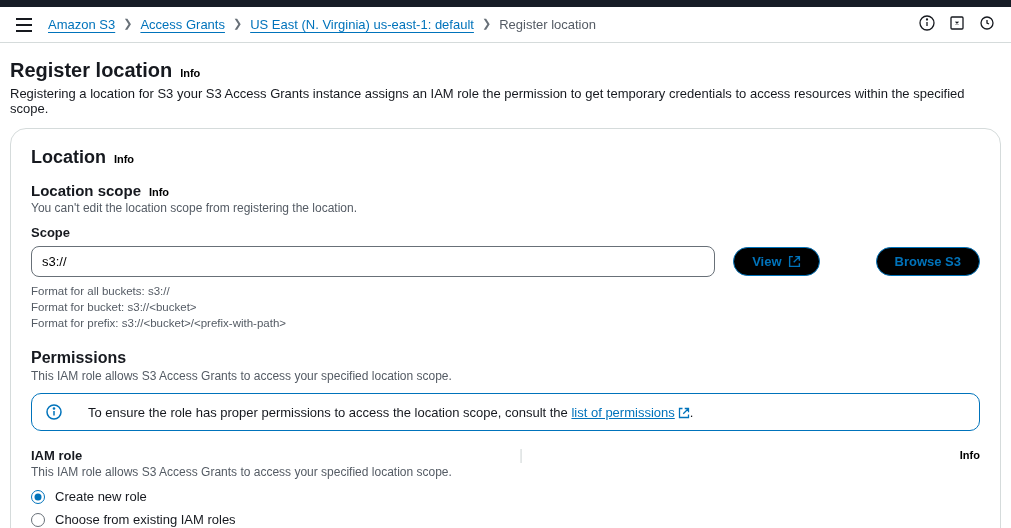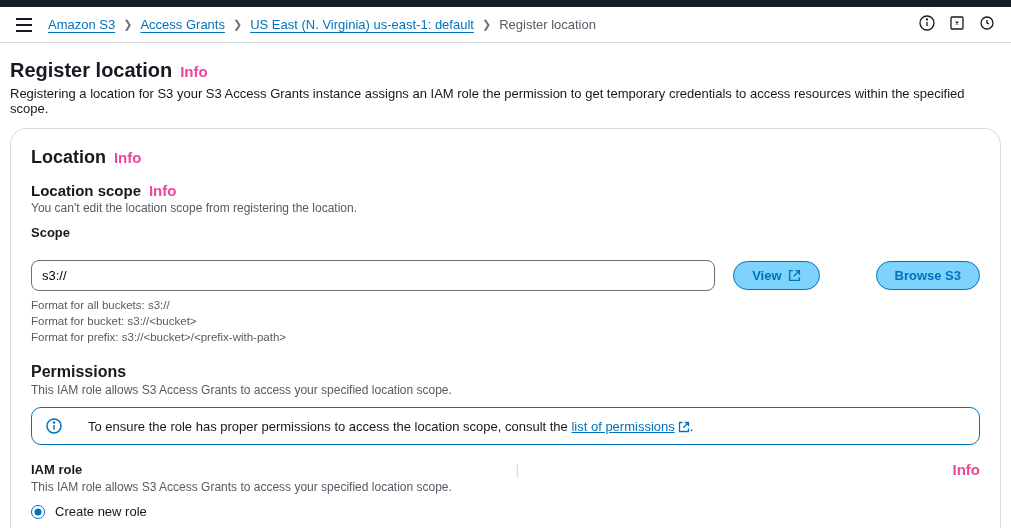--- a/index.html
+++ b/index.html
@@ -3,42 +3,42 @@
   <meta charset="utf-8">
   <style>
     * { box-sizing: border-box; margin: 0; padding: 0; }
     body { font-family: "Amazon Ember", "Helvetica Neue", Arial, sans-serif; font-size: 14px; color: #16191f; background: #fff; }
     
     .topbar { height: 7px; background: #161d26; }
     
     .breadcrumb-bar { display: flex; align-items: center; padding: 8px 16px; border-bottom: 1px solid #d5dbdb; }
     .hamburger { width: 16px; height: 14px; display: flex; flex-direction: column; justify-content: space-between; margin-right: 16px; cursor: pointer; }
     .hamburger span { height: 2px; background: #16191f; }
-    .breadcrumb { display: flex; align-items: center; gap: 8px; font-size: 13px; flex: 1; }
+    .breadcrumb { display: flex; gap: 8px; font-size: 13px; flex: 1; }
     .breadcrumb a { color: #0073bb; text-decoration: underline; text-underline-offset: 3px; }
     .breadcrumb .chevron { color: #687078; font-size: 11px; }
     .breadcrumb .current { color: #545b64; }
     .topbar-icons { display: flex; gap: 14px; align-items: center; color: #16191f; }
     .topbar-icons svg { width: 16px; height: 16px; }
     
     .page { padding: 16px 10px; }
     .page-header { margin-bottom: 12px; }
     .page-title { font-size: 20px; font-weight: 700; display: inline; }
-    .info-link { color: #ec4899; font-size: 15px; font-weight: 600; margin-left: 4px; cursor: pointer; }
+    .info-link { color: #000000; font-size: 11px; font-weight: 600; margin-left: 4px; cursor: pointer; }
     .page-desc { font-size: 13px; color: #16191f; margin-top: 4px; }
     
     .panel { border: 1px solid #d5dbdb; border-radius: 16px; padding: 18px 20px; }
     .section-title { font-size: 18px; font-weight: 700; display: inline; }
     .sub-title { font-size: 15px; font-weight: 700; display: inline; margin-top: 16px; }
     .sub-desc { font-size: 12px; color: #545b64; margin-top: 2px; }
     .field-label { font-size: 13px; font-weight: 700; margin-top: 10px; }
     
-    .scope-row { display: flex; gap: 18px; align-items: center; margin-top: 20px; }
+    .scope-row { display: flex; gap: 18px; align-items: center; margin-top: 6px; }
     .scope-input { flex: 1; padding: 7px 10px; border: 1px solid #687078; border-radius: 8px; font-size: 13px; max-width: 710px; }
-    .btn { padding: 6px 18px; border-radius: 18px; font-size: 13px; font-weight: 600; cursor: pointer; background: #7dd3fc; }
+    .btn { padding: 6px 18px; border-radius: 18px; font-size: 13px; font-weight: 600; cursor: pointer; background: #000000; }
     .btn-outline-blue { border: 1px solid #0073bb; color: #0073bb; }
     .btn-view { display: inline-flex; align-items: center; gap: 6px; }
     .hint { font-size: 11.5px; color: #545b64; line-height: 1.4; margin-top: 6px; }
     
     .divider-space { height: 18px; }
     
     .alert { border: 1px solid #0073bb; border-radius: 10px; padding: 10px 14px; display: flex; align-items: center; gap: 26px; font-size: 13px; margin-top: 10px; }
     .alert svg { flex-shrink: 0; }
     .alert a { color: #0073bb; text-decoration: underline; }
     

